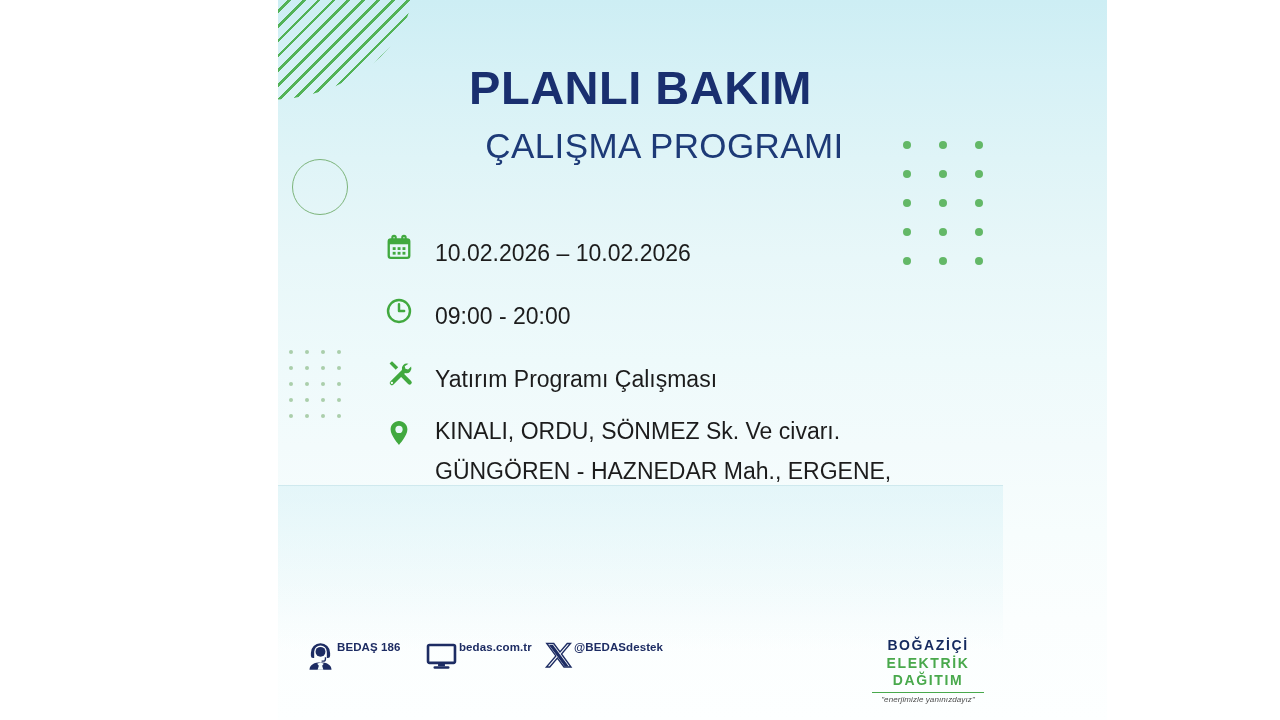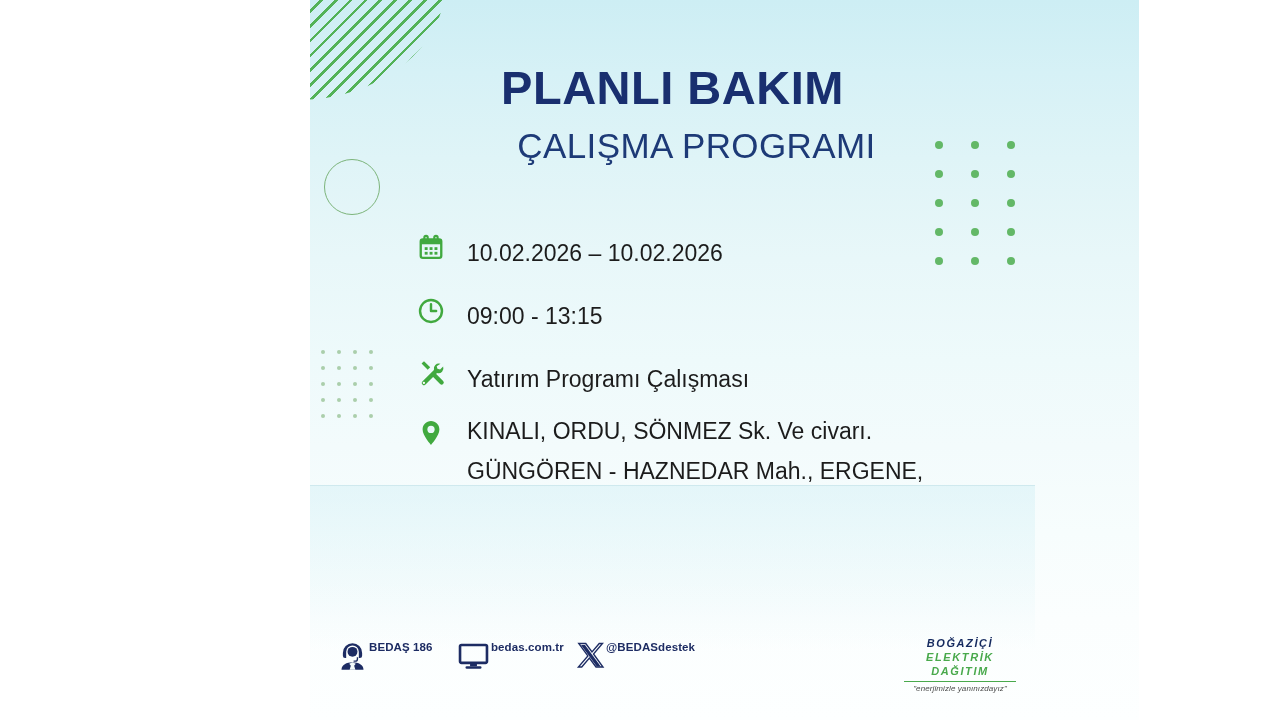--- a/index.html
+++ b/index.html
@@ -32,21 +32,20 @@
       linear-gradient(to bottom,
         #cdeef4 0%,
         #d6f1f6 10%,
         #dff4f7 22%,
         #e8f7f9 36%,
         #eefafb 50%,
         #f3fbfc 62%,
         #f7fdfd 74%,
         #fbfefe 86%,
         #fdffff 100%);
-    margin-left: 32px;
   }
 
   
   #divider {
     position: absolute;
     left: 0;
     top: 485px;
     width: 725px;
     height: 1px;
     background: rgba(120, 190, 205, 0.30);
@@ -219,25 +218,24 @@
 
   
   #logo {
     position: absolute;
     right: 15px;
     top: 1px;
     width: 120px;
     text-align: center;
   }
   .logo-line {
-    font-size: 11px;
+    font-size: 14px;
     font-weight: 700;
     letter-spacing: 1.6px;
     line-height: 1.26;
-    font-style: italic;
   }
   #logo-l1 { color: #152a5f; }
   #logo-l2 { color: #49a94c; }
   #logo-l3 { color: #49a94c; text-align: center; }
   #logo-rule {
     height: 1.5px;
     background: #49a94c;
     margin: 2px 4px 2px 4px;
   }
   #logo-tag {
@@ -323,21 +321,21 @@
         <div class="info-text">10.02.2026 – 10.02.2026</div>
       </div>
 
       <div class="info-row" id="row-time">
         <div class="info-icon">
           <svg width="28" height="28" viewBox="0 0 24 24" aria-hidden="true">
             <circle cx="12" cy="12" r="9.4" fill="none" stroke="#41a93f" stroke-width="2.1"></circle>
             <path d="M12 6.2 V12 H16.4" fill="none" stroke="#41a93f" stroke-width="2.1" stroke-linecap="round" stroke-linejoin="round"></path>
           </svg>
         </div>
-        <div class="info-text">09:00 - 13:15</div>
+        <div class="info-text">09:00 - 20:00</div>
       </div>
 
       <div class="info-row" id="row-work">
         <div class="info-icon">
           <svg width="28" height="28" viewBox="0 0 24 24" aria-hidden="true">
             <path d="M20.1 3.3a4.3 4.3 0 0 0-5.6 5.2L4.6 18.4a1.9 1.9 0 1 0 2.7 2.7l9.9-9.9a4.3 4.3 0 0 0 5.2-5.6l-2.6 2.6-2.3-.6-.6-2.3z" fill="#41a93f"></path>
             <path d="M3.9 3.1 L9.2 8.4 l2.1-2.1 L6 1 z" fill="#41a93f"></path>
             <path d="M13.2 14.0 l6.6 6.6 a1.8 1.8 0 0 0 2.6-2.6 l-6.6-6.6 z" fill="#41a93f"></path>
             <circle cx="5.9" cy="19.6" r="1.0" fill="#ffffff"></circle>
           </svg>

